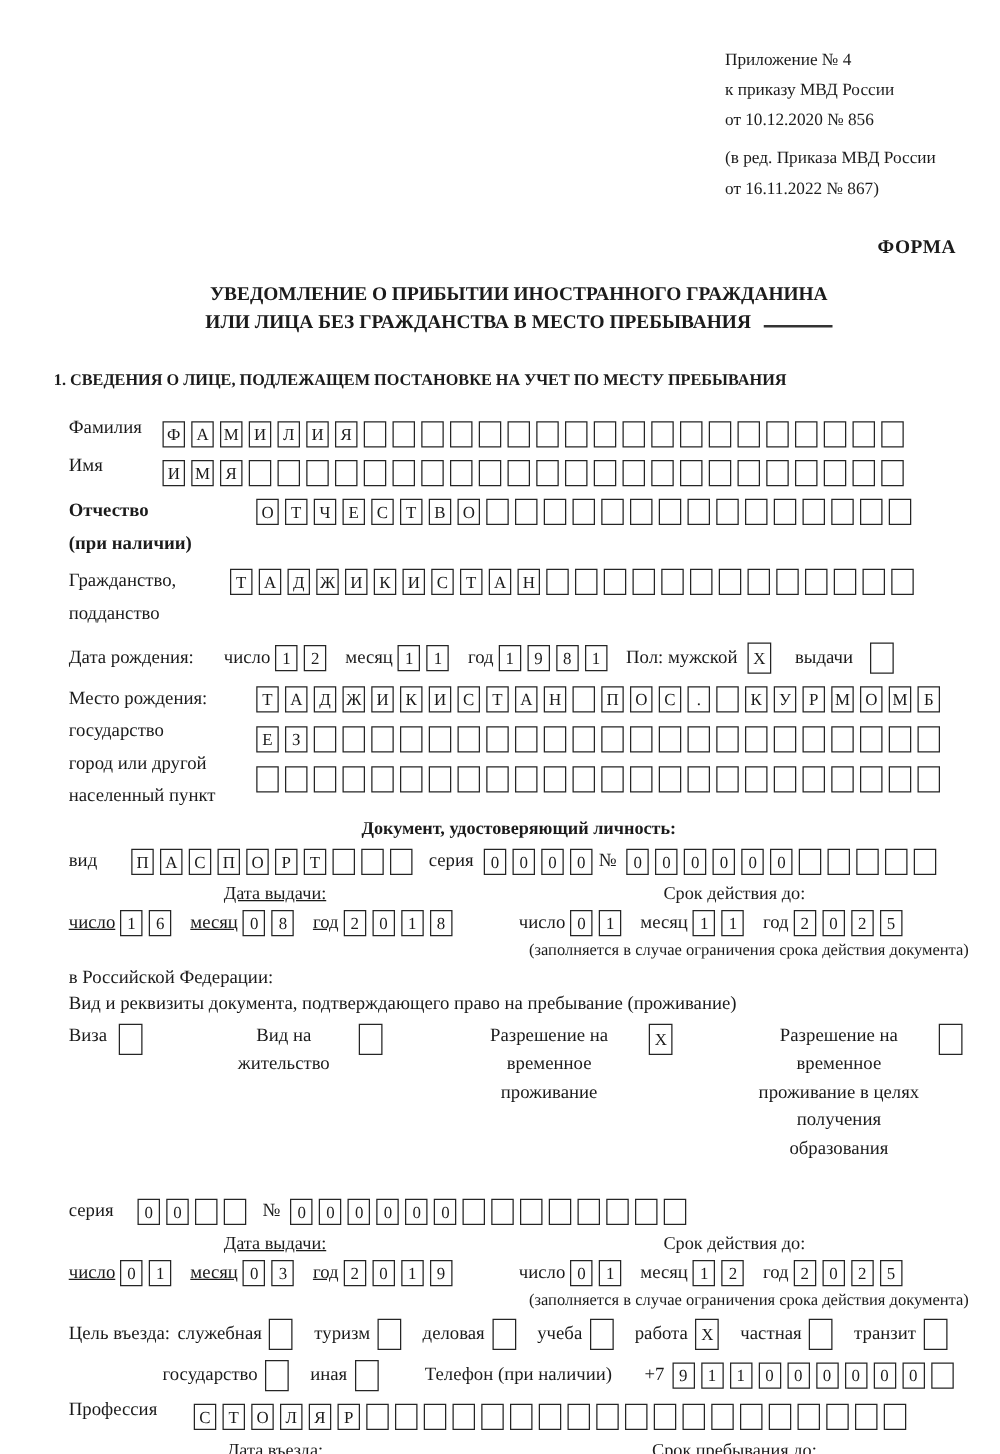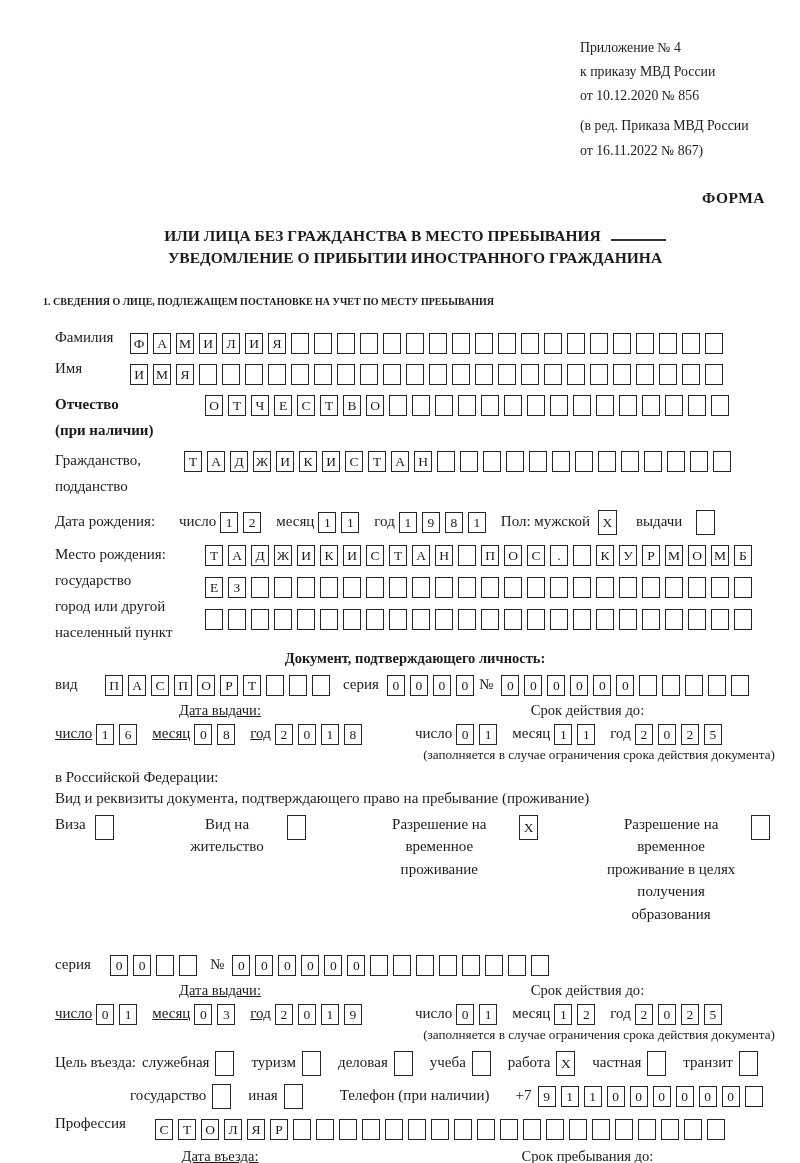--- a/index.html
+++ b/index.html
@@ -3,21 +3,21 @@
 <meta charset="utf-8">
 <style>
   html,body{margin:0;padding:0;background:#fff;}
   body{width:800px;min-height:1163px;font-family:"Liberation Serif","DejaVu Serif",serif;color:#1b1b1b;font-size:15px;}
   .page{box-sizing:border-box;width:800px;min-height:1163px;padding:36px 25px 30px 55px;}
   .appendix{margin-left:auto;width:195px;font-size:13.8px;line-height:1.32;}
   .appendix .blk2{margin-top:6px;}
   .forma{ text-align:right;font-weight:bold;font-size:15.5px;margin:26px 10px 0 0;letter-spacing:.5px;}
   .title{text-align:center;font-weight:bold;font-size:15.5px;line-height:1.45;margin:18px 0 0 0;}
   .title .uline{display:inline-block;width:55px;border-bottom:2px solid #333;margin-left:10px;vertical-align:baseline;}
-  .sec1{font-weight:bold;font-size:10px;margin:26px 0 0 -12px;}
+  .sec1{font-weight:bold;font-size:13px;margin:26px 0 0 -12px;}
   .formbody{margin-top:22px;}
   .row{display:flex;align-items:flex-start;margin-bottom:4px;}
   .lbl{flex-shrink:0;}
   .cells{white-space:nowrap;line-height:27px;}
   .cell{display:inline-block;box-sizing:border-box;width:18px;height:21px;line-height:19px;border:1.6px solid #252525;margin-right:5px;text-align:center;font-size:13.5px;vertical-align:middle;}
   .cb .cell{width:19px;height:25px;line-height:23px;}
   .inline{display:flex;align-items:center;flex-wrap:nowrap;}
   .sp8{display:inline-block;width:8px;} .sp14{display:inline-block;width:14px;} .sp20{display:inline-block;width:20px;}
   .dochead{text-align:center;font-weight:bold;font-size:14.5px;margin:2px 0 4px 0;}
   .datecols{display:flex;margin-bottom:2px;}
@@ -48,22 +48,22 @@
     <div class="multilbl">Приложение № 4
 к приказу МВД России
 от 10.12.2020 № 856</div>
     <div class="multilbl blk2">(в ред. Приказа МВД России
 от 16.11.2022 № 867)</div>
   </div>
 
   <div class="forma">ФОРМА</div>
 
   <div class="title">
+    <div>УВЕДОМЛЕНИЕ О ПРИБЫТИИ ИНОСТРАННОГО ГРАЖДАНИНА</div>
     <div><span>ИЛИ ЛИЦА БЕЗ ГРАЖДАНСТВА В МЕСТО ПРЕБЫВАНИЯ</span><span class="uline"></span></div>
-    <div>УВЕДОМЛЕНИЕ О ПРИБЫТИИ ИНОСТРАННОГО ГРАЖДАНИНА</div>
   </div>
 
   <div class="sec1">1. СВЕДЕНИЯ О ЛИЦЕ, ПОДЛЕЖАЩЕМ ПОСТАНОВКЕ НА УЧЕТ ПО МЕСТУ ПРЕБЫВАНИЯ</div>
 
   <div class="formbody">
 
     <div class="row">
       <div class="lbl" style="width:75px;">Фамилия</div>
       <div class="cells"><span class="cell">Ф</span><span class="cell">А</span><span class="cell">М</span><span class="cell">И</span><span class="cell">Л</span><span class="cell">И</span><span class="cell">Я</span><span class="cell"></span><span class="cell"></span><span class="cell"></span><span class="cell"></span><span class="cell"></span><span class="cell"></span><span class="cell"></span><span class="cell"></span><span class="cell"></span><span class="cell"></span><span class="cell"></span><span class="cell"></span><span class="cell"></span><span class="cell"></span><span class="cell"></span><span class="cell"></span><span class="cell"></span><span class="cell"></span><span class="cell"></span></div>
     </div>
@@ -110,21 +110,21 @@
 государство
 город или другой
 населенный пункт</div>
       <div>
         <div class="cells"><span class="cell">Т</span><span class="cell">А</span><span class="cell">Д</span><span class="cell">Ж</span><span class="cell">И</span><span class="cell">К</span><span class="cell">И</span><span class="cell">С</span><span class="cell">Т</span><span class="cell">А</span><span class="cell">Н</span><span class="cell"></span><span class="cell">П</span><span class="cell">О</span><span class="cell">С</span><span class="cell">.</span><span class="cell"></span><span class="cell">К</span><span class="cell">У</span><span class="cell">Р</span><span class="cell">М</span><span class="cell">О</span><span class="cell">М</span><span class="cell">Б</span></div>
         <div class="cells"><span class="cell">Е</span><span class="cell">З</span><span class="cell"></span><span class="cell"></span><span class="cell"></span><span class="cell"></span><span class="cell"></span><span class="cell"></span><span class="cell"></span><span class="cell"></span><span class="cell"></span><span class="cell"></span><span class="cell"></span><span class="cell"></span><span class="cell"></span><span class="cell"></span><span class="cell"></span><span class="cell"></span><span class="cell"></span><span class="cell"></span><span class="cell"></span><span class="cell"></span><span class="cell"></span><span class="cell"></span></div>
         <div class="cells"><span class="cell"></span><span class="cell"></span><span class="cell"></span><span class="cell"></span><span class="cell"></span><span class="cell"></span><span class="cell"></span><span class="cell"></span><span class="cell"></span><span class="cell"></span><span class="cell"></span><span class="cell"></span><span class="cell"></span><span class="cell"></span><span class="cell"></span><span class="cell"></span><span class="cell"></span><span class="cell"></span><span class="cell"></span><span class="cell"></span><span class="cell"></span><span class="cell"></span><span class="cell"></span><span class="cell"></span></div>
       </div>
     </div>
 
-    <div class="dochead">Документ, подтверждающего личность:</div>
+    <div class="dochead">Документ, удостоверяющий личность:</div>
 
     <div class="row inline">
       <span class="lbl" style="width:50px;">вид</span>
       <span class="cells"><span class="cell">П</span><span class="cell">А</span><span class="cell">С</span><span class="cell">П</span><span class="cell">О</span><span class="cell">Р</span><span class="cell">Т</span><span class="cell"></span><span class="cell"></span><span class="cell"></span></span>
       <span class="sp8"></span>
       <span>серия</span>
       <span class="sp8"></span>
       <span class="cells"><span class="cell">0</span><span class="cell">0</span><span class="cell">0</span><span class="cell">0</span></span>
       <span>№</span>
       <span class="sp8"></span>

